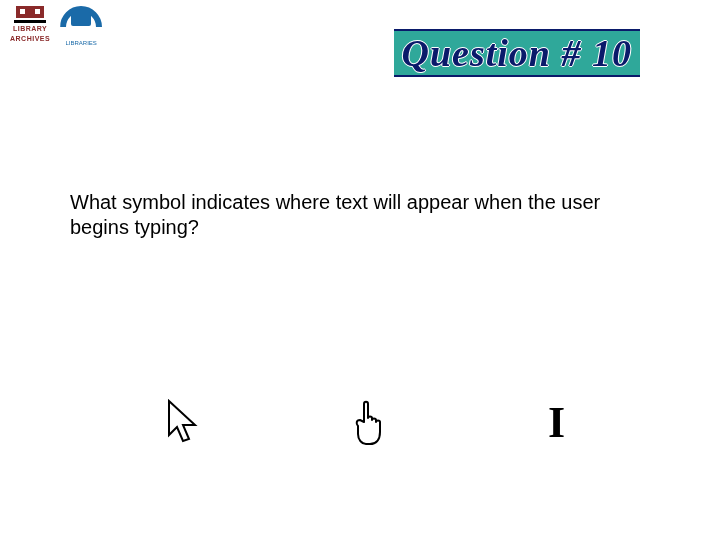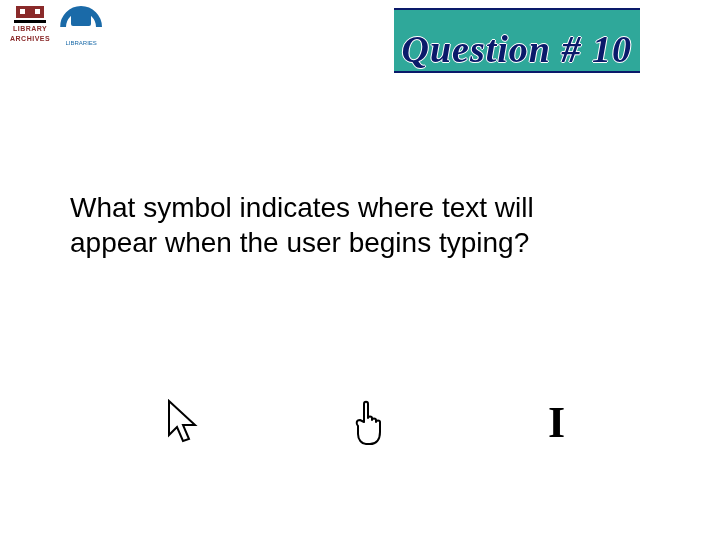--- a/index.html
+++ b/index.html
@@ -76,34 +76,35 @@
     top: 8px;
     right: 80px;
   }
   .title-text {
     font-family: "Times New Roman", Times, serif;
     font-weight: bold;
     font-style: italic;
     font-size: 38px;
     color: #0a1a6a;
     background: #2fa89a;
-    padding: 17px 8px 0 8px;
+    padding: 0 8px 0 8px;
     border-top: 2px solid #0a1a6a;
     border-bottom: 2px solid #0a1a6a;
     letter-spacing: 1px;
     text-shadow: 1px 0 0 #fff, -1px 0 0 #fff, 0 1px 0 #fff, 0 -1px 0 #fff;
     display: inline-block;
+    margin-top: 21px;
   }
 
   .question {
     position: absolute;
     top: 190px;
     left: 70px;
     right: 100px;
-    font-size: 28px;
+    font-size: 20px;
     line-height: 1.25;
     color: #000;
   }
 
   .options {
     position: absolute;
     bottom: 90px;
     left: 0;
     right: 0;
     display: flex;

